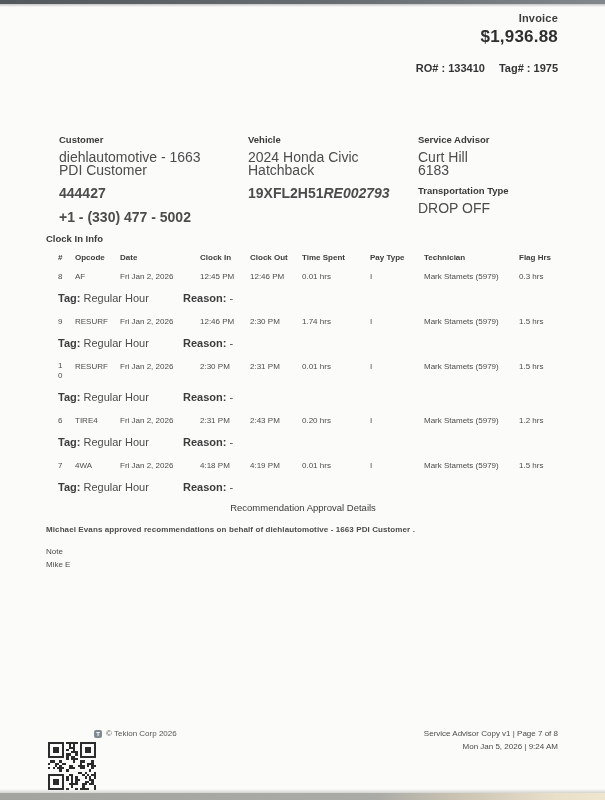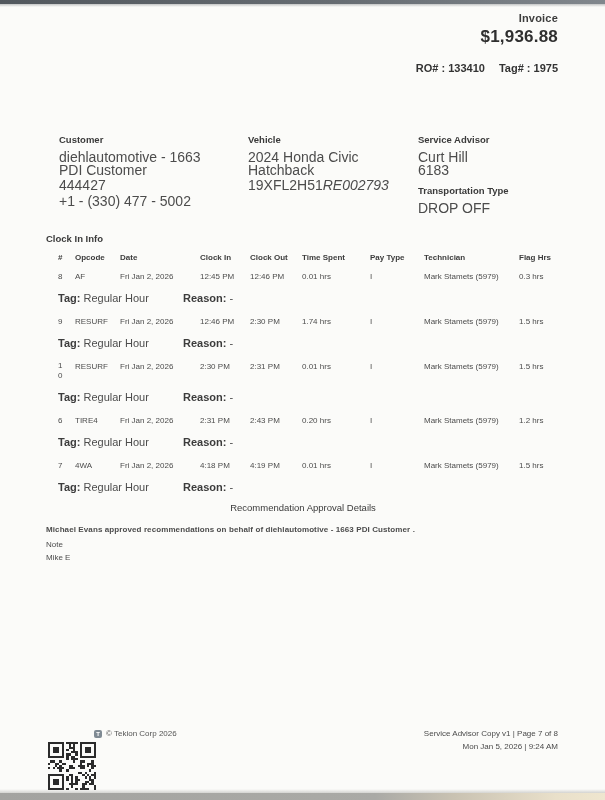--- a/index.html
+++ b/index.html
@@ -37,21 +37,21 @@
   .meta-lines { margin-top:4px; font-size:8px; line-height:15.5px; color:#4a4a4a; letter-spacing:0.15px; }
 
   
   .info-section { position:absolute; top:134px; left:48px; right:47px; height:90px; }
   .info-col { position:absolute; top:0; }
   .col-customer { left:11px; width:190px; }
   .col-vehicle  { left:200px; width:160px; }
   .col-advisor  { left:370px; width:145px; }
   .info-col h3 { margin:0 0 6px 0; font-size:9.5px; font-weight:700; color:#3a3a3a; }
   .info-col p  { margin:0; font-size:14px; line-height:12.5px; color:#4c4c4c; }
-  .info-col p.gap { margin-top:3px; }
+  .info-col p.gap { margin-top:11px;font-weight:bold; }
   .col-advisor h3.second { margin-top:9px; }
   .vin i { font-style:italic; }
 
   
   .clock-section { position:absolute; top:233px; left:46px; width:514px; }
   .clock-section h3 { margin:0 0 9px 0; font-size:9.5px; font-weight:700; color:#3a3a3a; }
   .clock-table { margin-left:12px; width:500px; }
   .clock-grid {
     display:grid;
     grid-template-columns:17px 45px 80px 50px 52px 68px 54px 95px 39px;
@@ -65,21 +65,21 @@
   .clock-entry { margin-bottom:12px; }
   .num-inner { display:inline-block; width:8px; word-break:break-all; line-height:10px; }
 
   
   .rec-section { position:absolute; top:490px; left:46px; width:514px; }
   .rec-section h3 { margin:12px; font-size:9.5px; font-weight:400; color:#3a3a3a;text-align:center; }
   .rec-statement { margin-top:10px; font-size:8px; color:#4c4c4c; letter-spacing:0.1px;font-weight:bold; }
   .rec-grid { display:grid; grid-template-columns:130px 112px 100px 1fr; margin-top:13px; font-size:8px; }
   .rec-grid .hd { font-weight:600; color:#3c3c3c; }
   .rec-grid .val { margin-top:6px; color:#4c4c4c; }
-  .rec-note { margin-top:4px; font-size:8px; line-height:13px; color:#4c4c4c; }
+  .rec-note { margin-top:11px; font-size:8px; line-height:13px; color:#4c4c4c; }
 
   
   .copyright { position:absolute; left:94px; top:729px; font-size:8px; color:#555; display:flex; align-items:center; gap:4px; }
   .tekion-logo {
     width:8px; height:8px; border-radius:2px; background:#7f8a93;
     color:#fff; font-size:6px; font-weight:700; line-height:8px; text-align:center;
     display:inline-block;
   }
   .qr-wrap { position:absolute; left:48px; top:742px; width:48px; height:48px; }
   .qr-wrap svg { width:48px; height:48px; display:block; }

